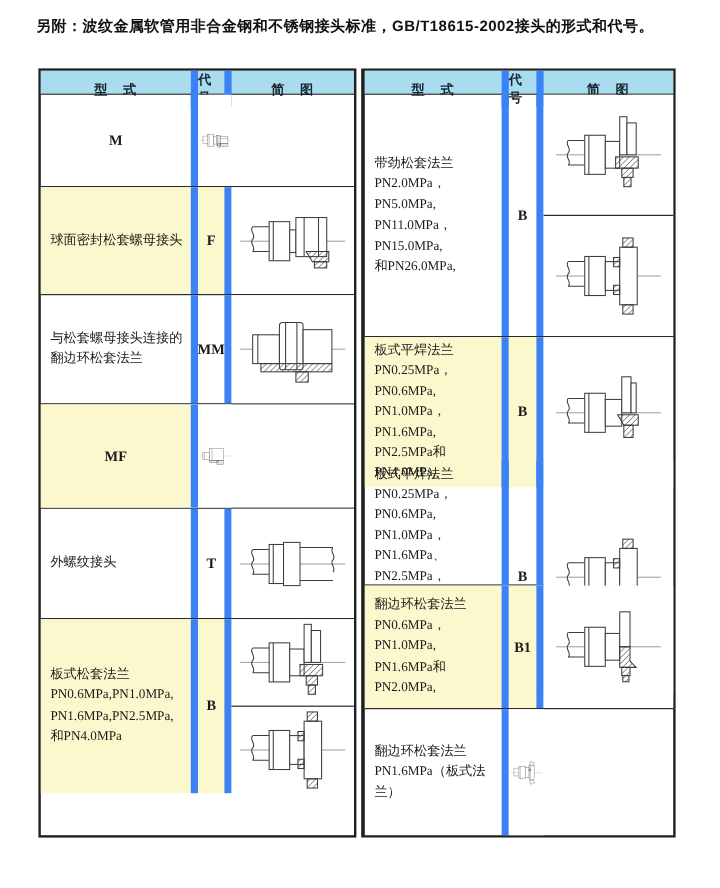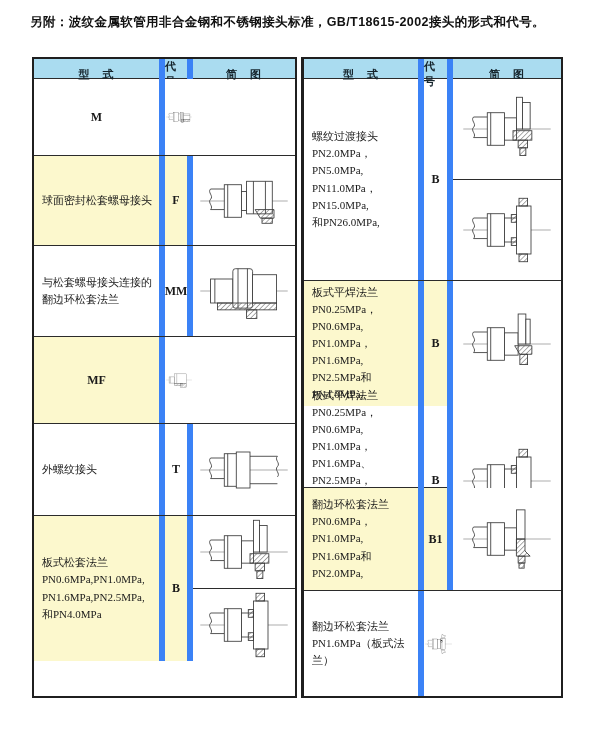--- a/index.html
+++ b/index.html
@@ -233,21 +233,21 @@
   </div>
 
   <div class="tbl" id="right-table">
     <div class="row header-row">
       <div class="cell hcell">型　式</div>
       <div class="cell hcell">代号</div>
       <div class="cell hcell">简　图</div>
     </div>
     <div class="rows">
         <div class="row" style="height: 202px;">
-    <div class="cell type-cell">螺纹过渡接头
+    <div class="cell type-cell">带劲松套法兰
 PN2.0MPa，PN5.0MPa,
 PN11.0MPa，PN15.0MPa,
 和PN26.0MPa,</div>
     <div class="cell code-cell">B</div>
     <div class="cell diagram-cell">
             <div class="diagram-box">
               <svg class="fit-svg" viewBox="0 0 110 84" aria-hidden="true">
                 <g stroke="#3b3b3b" stroke-width="1" fill="none" stroke-linejoin="miter">
                   <line x1="4" y1="42" x2="106" y2="42" stroke="#777" stroke-width="0.7"></line>
                   <path d="M16 28 c-4 4 4 8 0 12 c-4 4 4 8 0 12"></path>

